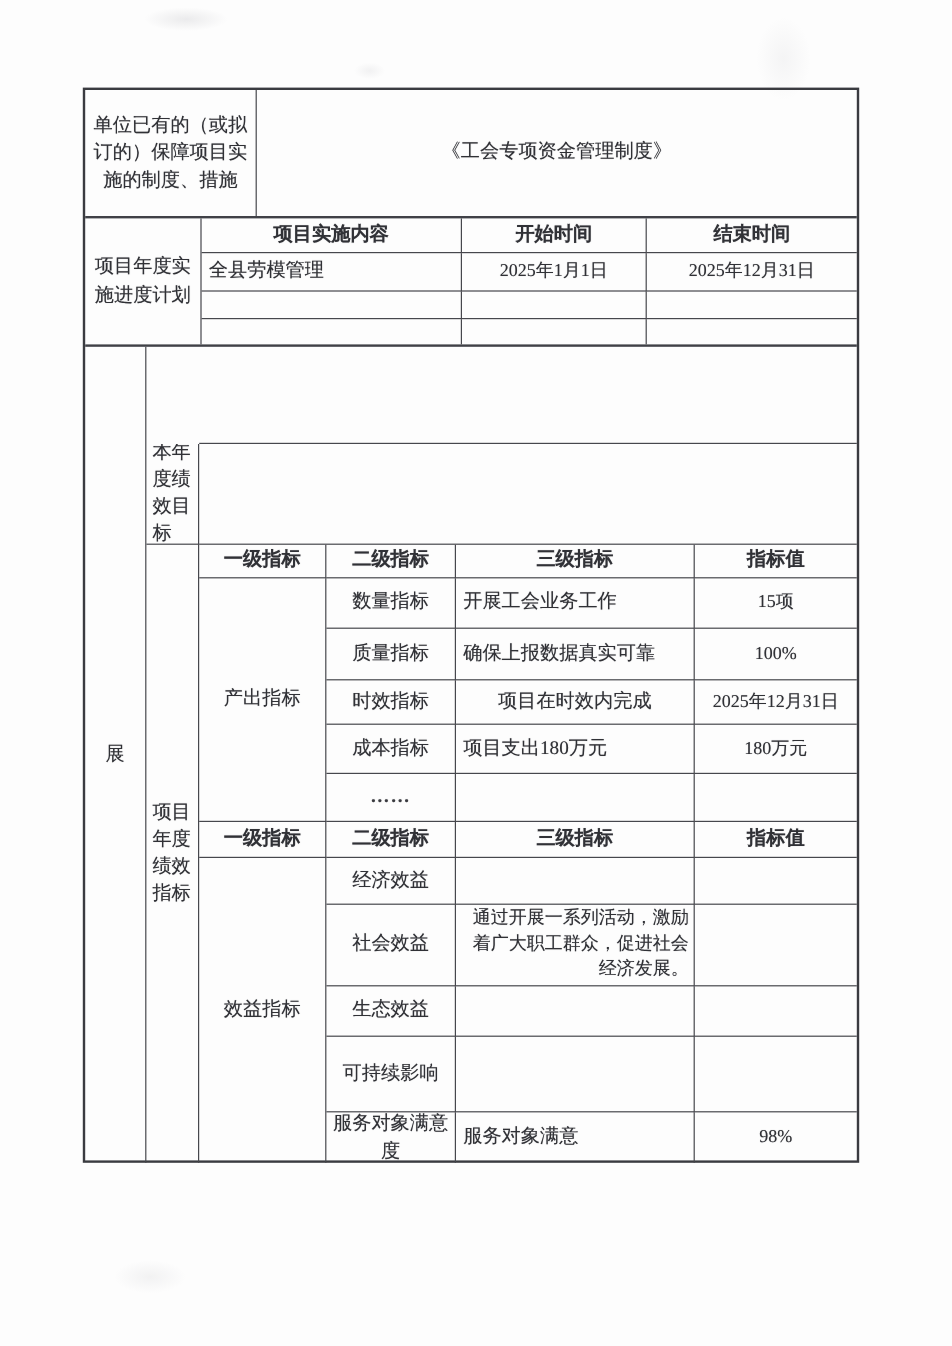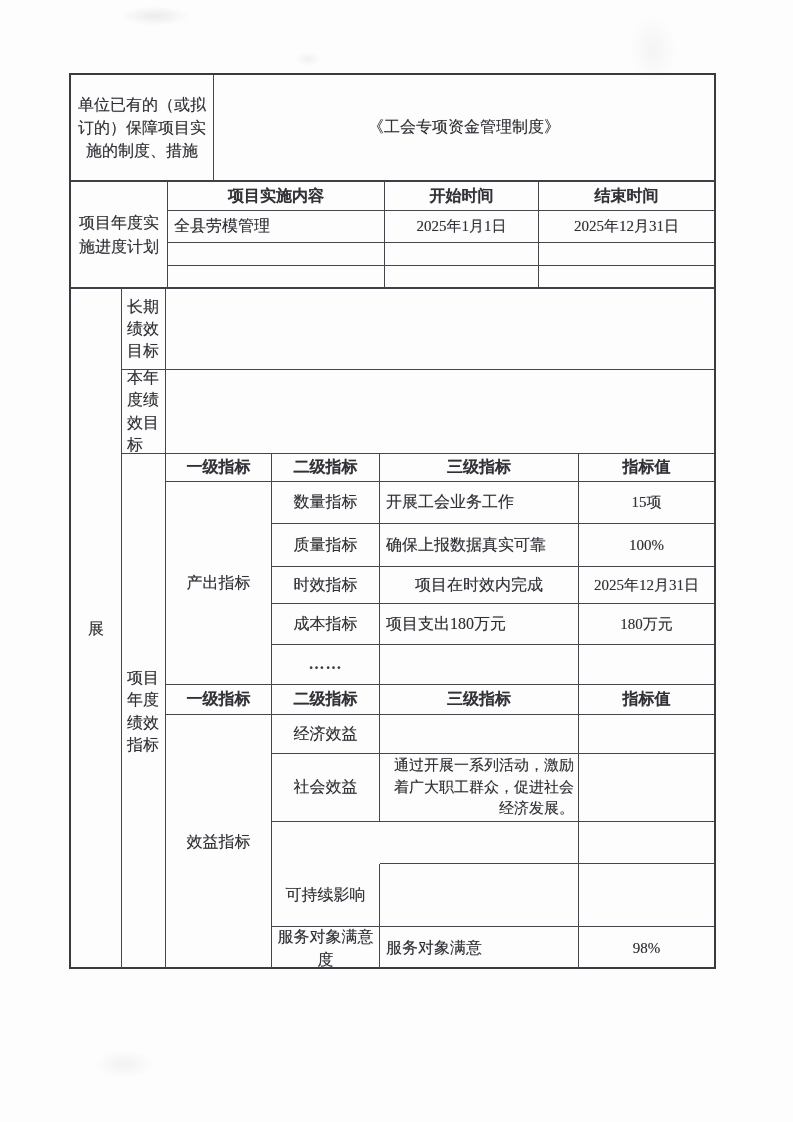--- a/index.html
+++ b/index.html
@@ -92,21 +92,20 @@
 
       <div class="c br left" style="grid-area:4/2/5/3"></div>
       <div class="c br" style="grid-area:4/3/5/4"></div>
       <div class="c" style="grid-area:4/4/5/5"></div>
     </div>
 
     <div class="block b3">
 
       <div class="c br" style="grid-area:1/1/15/2">展</div>
 
-      <div class="c br bb vlabel" style="grid-area:1/2/2/3">长期绩效目标</div>
       <div class="c bb left" style="grid-area:1/3/2/7"></div>
 
       <div class="c br bb vlabel" style="grid-area:2/2/3/3">本年度绩效目标</div>
       <div class="c bb left" style="grid-area:2/3/3/7"></div>
 
       <div class="c br vlabel" style="grid-area:3/2/15/3">项目年度绩效指标</div>
 
       <div class="c br bb hd" style="grid-area:3/3/4/4">一级指标</div>
       <div class="c br bb hd" style="grid-area:3/4/4/5">二级指标</div>
       <div class="c br bb hd" style="grid-area:3/5/4/6">三级指标</div>
@@ -142,20 +141,21 @@
       <div class="c br" style="grid-area:10/3/15/4">效益指标</div>
 
       <div class="c br bb" style="grid-area:10/4/11/5">经济效益</div>
       <div class="c br bb" style="grid-area:10/5/11/6"></div>
       <div class="c bb" style="grid-area:10/6/11/7"></div>
 
       <div class="c br bb" style="grid-area:11/4/12/5">社会效益</div>
       <div class="c br bb left wrapcell sm-t" style="grid-area:11/5/12/6">通过开展一系列活动，激励着广大职工群众，促进社会经济发展。</div>
       <div class="c bb" style="grid-area:11/6/12/7"></div>
 
+      <div class="c br bb" style="grid-area:12/4/13/5">生态效益</div>
       <div class="c br bb" style="grid-area:12/5/13/6"></div>
       <div class="c bb" style="grid-area:12/6/13/7"></div>
 
       <div class="c br bb" style="grid-area:13/4/14/5">可持续影响</div>
       <div class="c br bb" style="grid-area:13/5/14/6"></div>
       <div class="c bb" style="grid-area:13/6/14/7"></div>
 
       <div class="c br wrapcell" style="grid-area:14/4/15/5">服务对象满意度</div>
       <div class="c br left" style="grid-area:14/5/15/6">服务对象满意</div>
       <div class="c sm-t" style="grid-area:14/6/15/7">98%</div>

